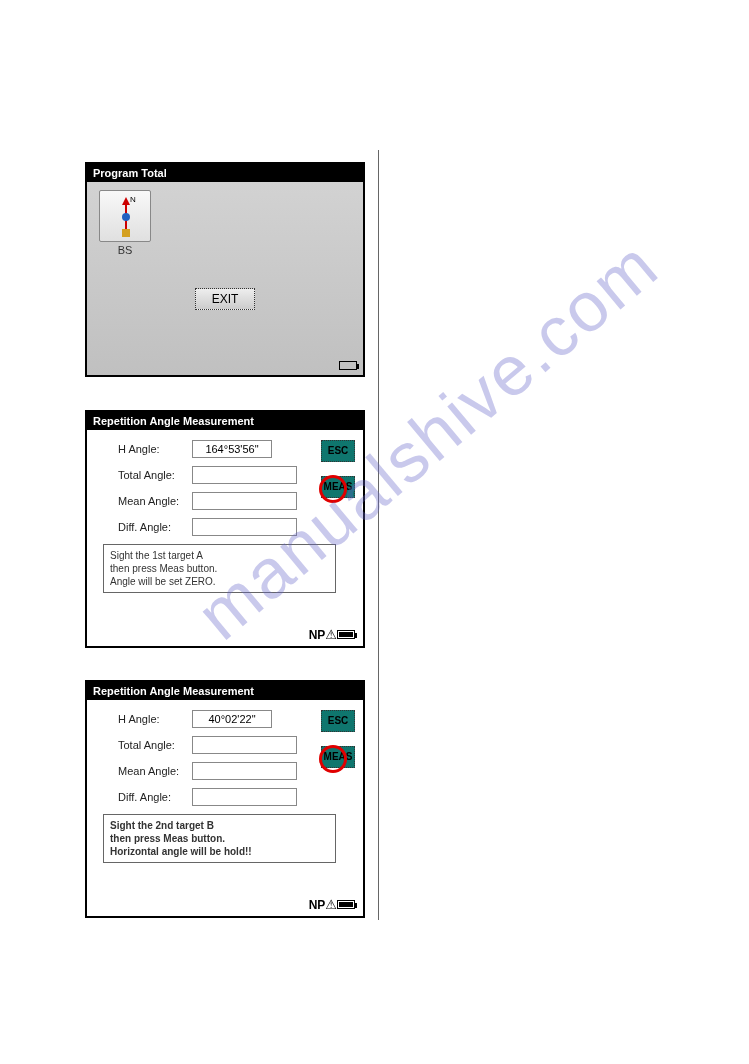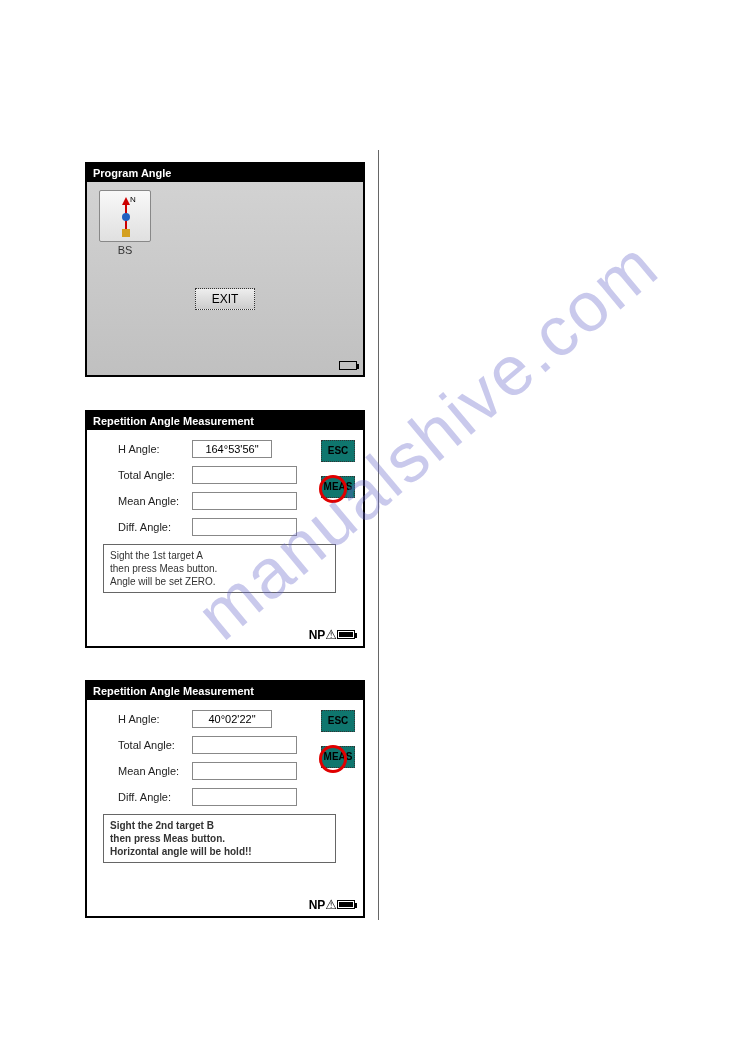--- a/index.html
+++ b/index.html
@@ -194,21 +194,21 @@
     background: #000;
   }
 </style>
 </head>
 <body>
 
 <div class="watermark">manualshive.com</div>
 <div class="divider"></div>
 
 <div class="panel panel-1">
-  <div class="title-bar">Program Angle</div>
+  <div class="title-bar">Program Total</div>
   <div class="program-body">
     <div class="mode-row">
       <div class="mode-item">
         <div class="mode-icon">
           <svg viewBox="0 0 52 52" width="52" height="52">
             <line x1="26" y1="10" x2="26" y2="42" stroke="#c00" stroke-width="2"></line>
             <polygon points="26,6 22,14 30,14" fill="#c00"></polygon>
             <circle cx="26" cy="26" r="4" fill="#2060c0"></circle>
             <rect x="22" y="38" width="8" height="8" fill="#d4a020"></rect>
             <text x="30" y="11" font-size="8" fill="#000">N</text>

